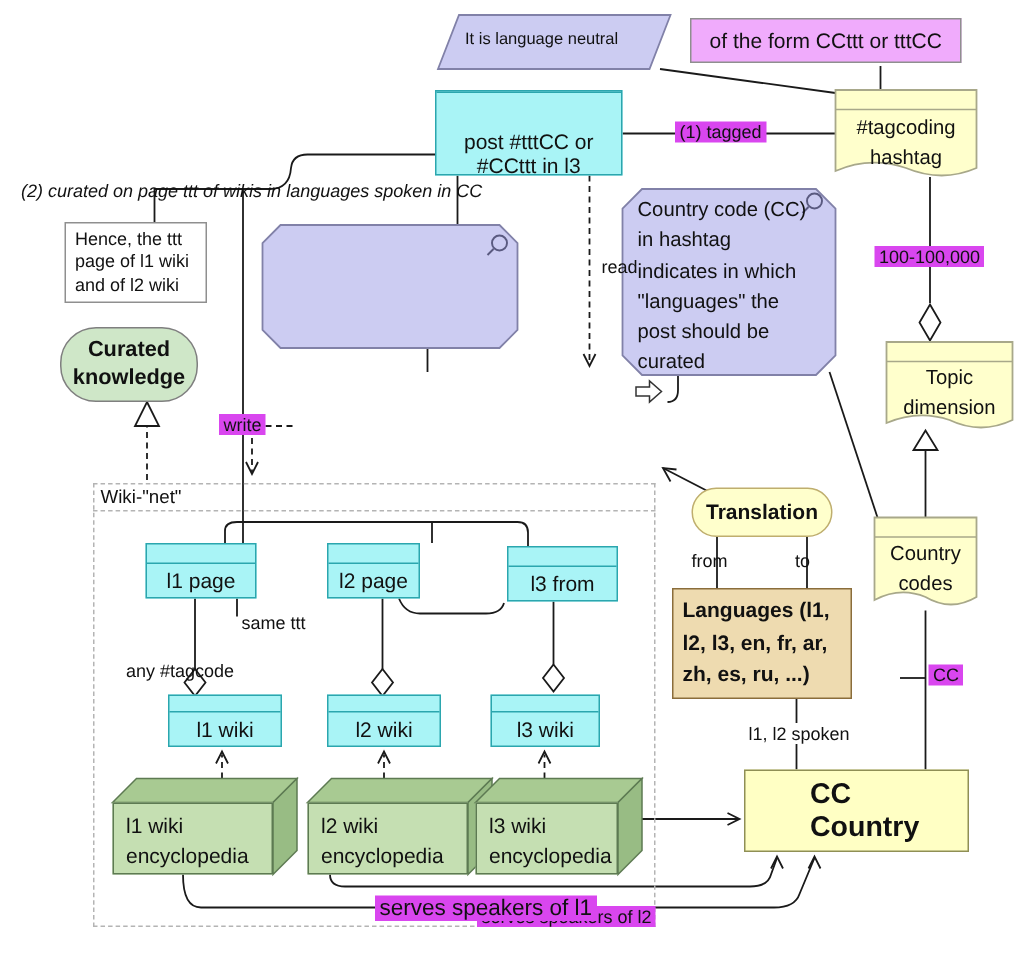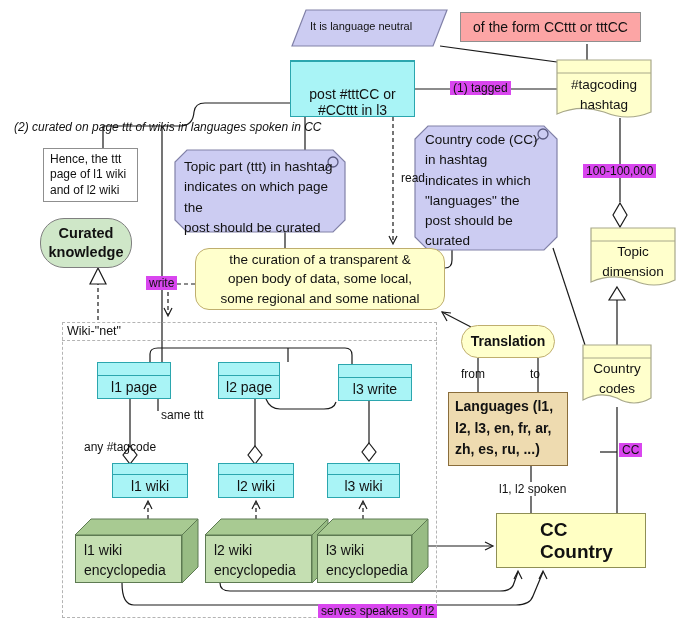--- a/index.html
+++ b/index.html
@@ -147,21 +147,21 @@
       <rect x="548" y="396" width="13" height="8" rx="2"></rect>
       <path d="M551.5,396 V404 M555,396 V404 M558.5,396 V404"></path>
       <rect x="561" y="398" width="2.5" height="4"></rect>
     </g>
     <g stroke="#4a4a2a" stroke-width="1.2" fill="none">
       <circle cx="637" cy="521" r="3.5"></circle>
       <path d="M637,524.5 V531 M630.5,527.5 H643.5 M637,531 L632,537 M637,531 L642,537"></path>
     </g>
   </svg>
 
-  <div class="abs nd" style="left:460px;top:12px;width:181px;height:30px;background:#fca5a5;border:1px solid #8f8f8f;
+  <div class="abs nd" style="left:460px;top:12px;width:181px;height:30px;background:#f0abfc;border:1px solid #8f8f8f;
               display:flex;align-items:center;justify-content:center;font-size:14px;">
     <span>of the form CCttt or tttCC</span>
   </div>
   <div class="lbl" style="left:310px;top:20px;font-size:11px;">It is language neutral</div>
 
   <div class="abs nd cyan" style="left:290px;top:60px;width:125px;height:57px;gap:24px;">
     <div class="hd" style="height:13px;"></div>
     <div class="bd pre">post #tttCC or
 #CCttt in l3</div>
   </div>
@@ -170,39 +170,33 @@
 
   <div class="lbl bgw" style="left:450px;top:81px;">(1) tagged</div>
   <div class="lbl" style="left:14px;top:120px;font-style:italic;">(2) curated on page ttt of wikis in languages spoken in CC</div>
 
   <div class="abs nd note" style="left:43px;top:148px;width:95px;height:54px;padding:2px 6px;font-size:12px;line-height:1.3;">
     <span class="pre">Hence, the ttt
 page of l1 wiki
 and of l2 wiki</span>
   </div>
 
-  <div class="octtxt pre" style="left:184px;top:157px;width:155px;">Topic part (ttt) in hashtag
-indicates on which page the
-post should be curated</div>
   <div class="octtxt pre" style="left:425px;top:130px;width:122px;">Country code (CC)
 in hashtag
 indicates in which
 "languages" the
 post should be
 curated</div>
 
   <div class="lbl" style="left:401px;top:171px;">read</div>
   <div class="lbl bgw" style="left:583px;top:164px;">100-100,000</div>
 
   <div class="abs nd pillg pre" style="left:40px;top:218px;width:92px;height:50px;">Curated
 knowledge</div>
 
-  <div class="abs nd roundy pre" style="left:195px;top:248px;width:250px;height:62px;">the curation of a transparent &amp;
-open body of data, some local,
-some regional and some national</div>
 
   <div class="ytxt pre" style="left:591px;top:242px;width:84px;">Topic
 dimension</div>
 
   <div class="lbl bgw" style="left:146px;top:276px;">write</div>
 
   <div class="abs wnet" style="left:62px;top:322px;width:375px;height:296px;"></div>
   <div class="wnetlbl" style="left:67px;top:324px;">Wiki-"net"</div>
   <div class="abs" style="left:62px;top:340px;width:375px;border-top:1px dashed #b4b4b4;z-index:2;"></div>
 
@@ -217,21 +211,21 @@
   <div class="abs nd cyan" style="left:97px;top:362px;width:74px;height:37px;">
     <div class="hd"></div>
     <div class="bd">l1 page</div>
   </div>
   <div class="abs nd cyan" style="left:218px;top:362px;width:62px;height:37px;">
     <div class="hd"></div>
     <div class="bd">l2 page</div>
   </div>
   <div class="abs nd cyan" style="left:338px;top:364px;width:74px;height:37px;">
     <div class="hd"></div>
-    <div class="bd">l3 write</div>
+    <div class="bd">l3 from</div>
   </div>
 
   <div class="lbl" style="left:161px;top:408px;">same ttt</div>
   <div class="lbl" style="left:84px;top:440px;">any #tagcode</div>
 
   <div class="abs nd tan pre" style="left:448px;top:392px;width:120px;height:74px;">Languages (l1,
 l2, l3, en, fr, ar,
 zh, es, ru, ...)</div>
 
   <div class="lbl bgw" style="left:619px;top:443px;">CC</div>
@@ -254,14 +248,15 @@
   <div class="abs nd ccc" style="left:496px;top:513px;width:150px;height:55px;">CC Country</div>
 
   <div class="abs nd front pre" style="left:75px;top:535px;width:107px;height:48px;">l1 wiki
 encyclopedia</div>
   <div class="abs nd front pre" style="left:205px;top:535px;width:107px;height:48px;">l2 wiki
 encyclopedia</div>
   <div class="abs nd front pre" style="left:317px;top:535px;width:95px;height:48px;">l3 wiki
 encyclopedia</div>
 
   <div class="lbl bgw" style="left:318px;top:604px;">serves speakers of l2</div>
+  <div class="lbl bgw" style="left:250px;top:597px;font-size:15px;">serves speakers of l1</div>
 
 </div>
 
 </body></html>

